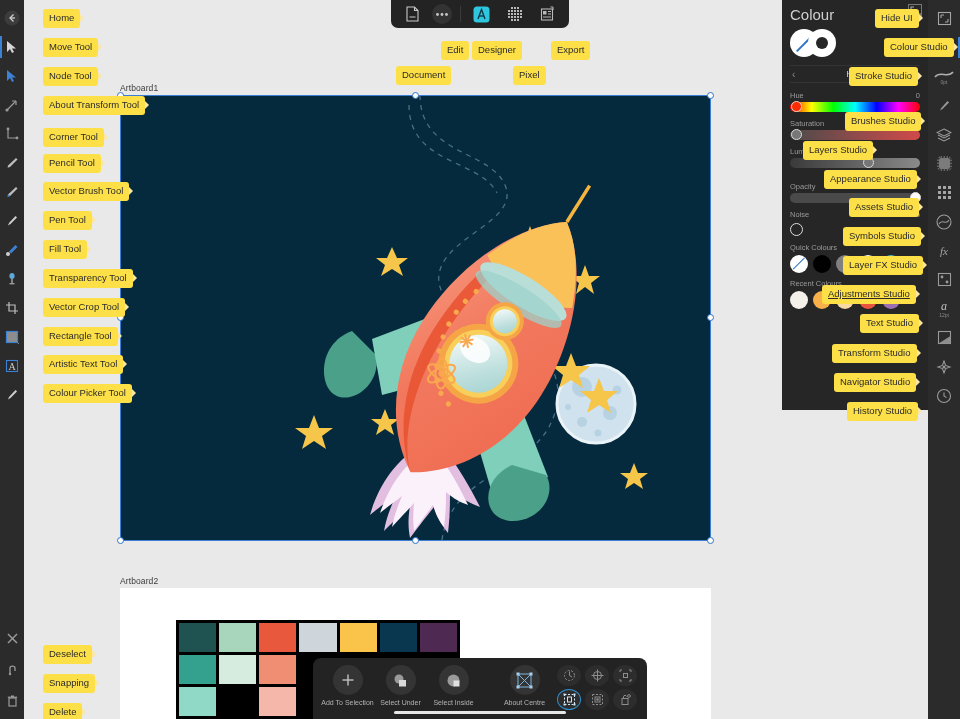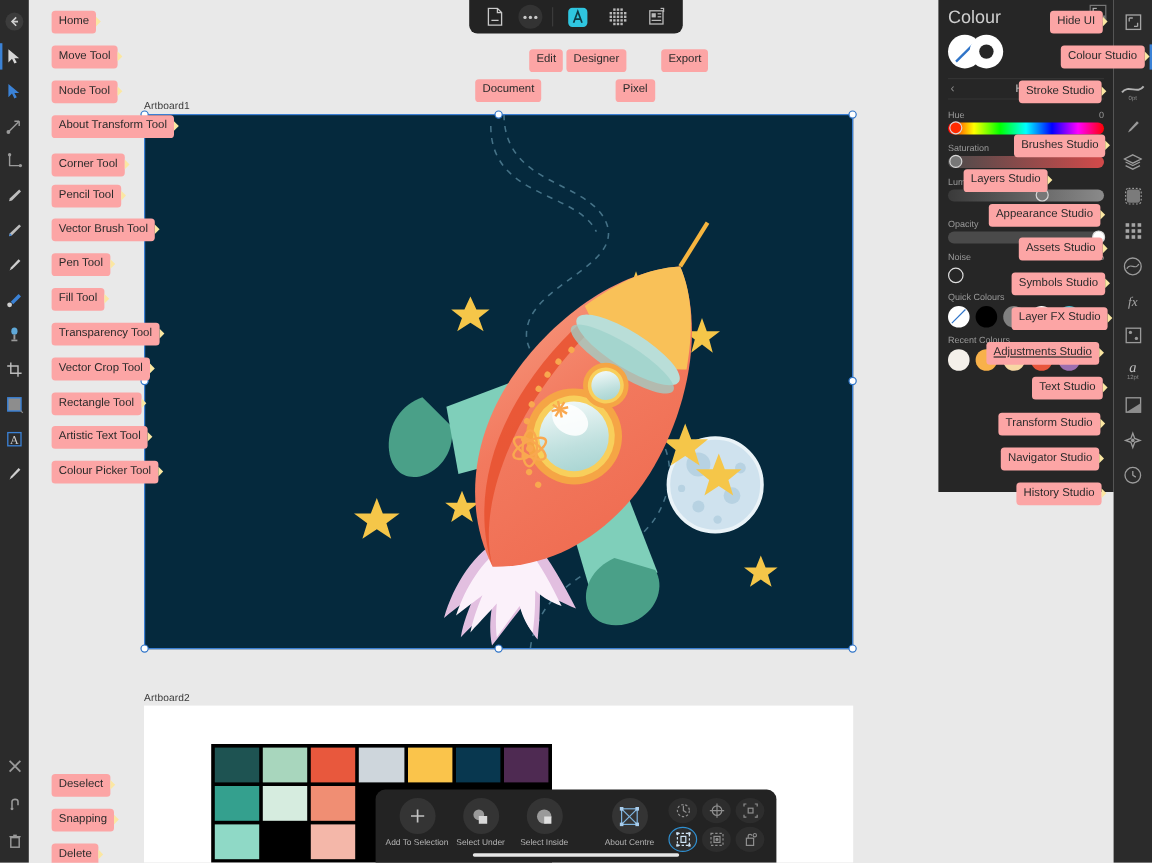--- a/index.html
+++ b/index.html
@@ -131,21 +131,21 @@
   .ctx-grid { margin-left:6px; display:grid; grid-template-columns:repeat(3,26px);
     grid-template-rows:repeat(2,22px); gap:2px; }
   .ctx-gbtn { width:24px; height:21px; border-radius:50%; background:#2d2d2d;
     display:flex; align-items:center; justify-content:center; color:#8e8e8e; }
   .ctx-gbtn.active { border:1.5px solid #2f8fd0; color:#cfe4f5; }
   #home-indicator { position:absolute; left:50%; transform:translateX(-50%);
     bottom:5px; width:172px; height:3px; border-radius:2px; background:#e6e6e6; }
 
   
   .tip {
-    position:absolute; background:#fca5a5; color:#2a2a2a;
+    position:absolute; background:#fde047; color:#2a2a2a;
     font-size:9.5px; line-height:1; padding:4px 6px 5px 6px;
     border-radius:3px; white-space:nowrap; z-index:40;
   }
   .tip.right::after {
     content:""; position:absolute; right:-4px; top:50%; margin-top:-4px;
     border-top:4px solid transparent; border-bottom:4px solid transparent;
     border-left:4px solid #fbe7a2;
   }
 </style>
 </head>

